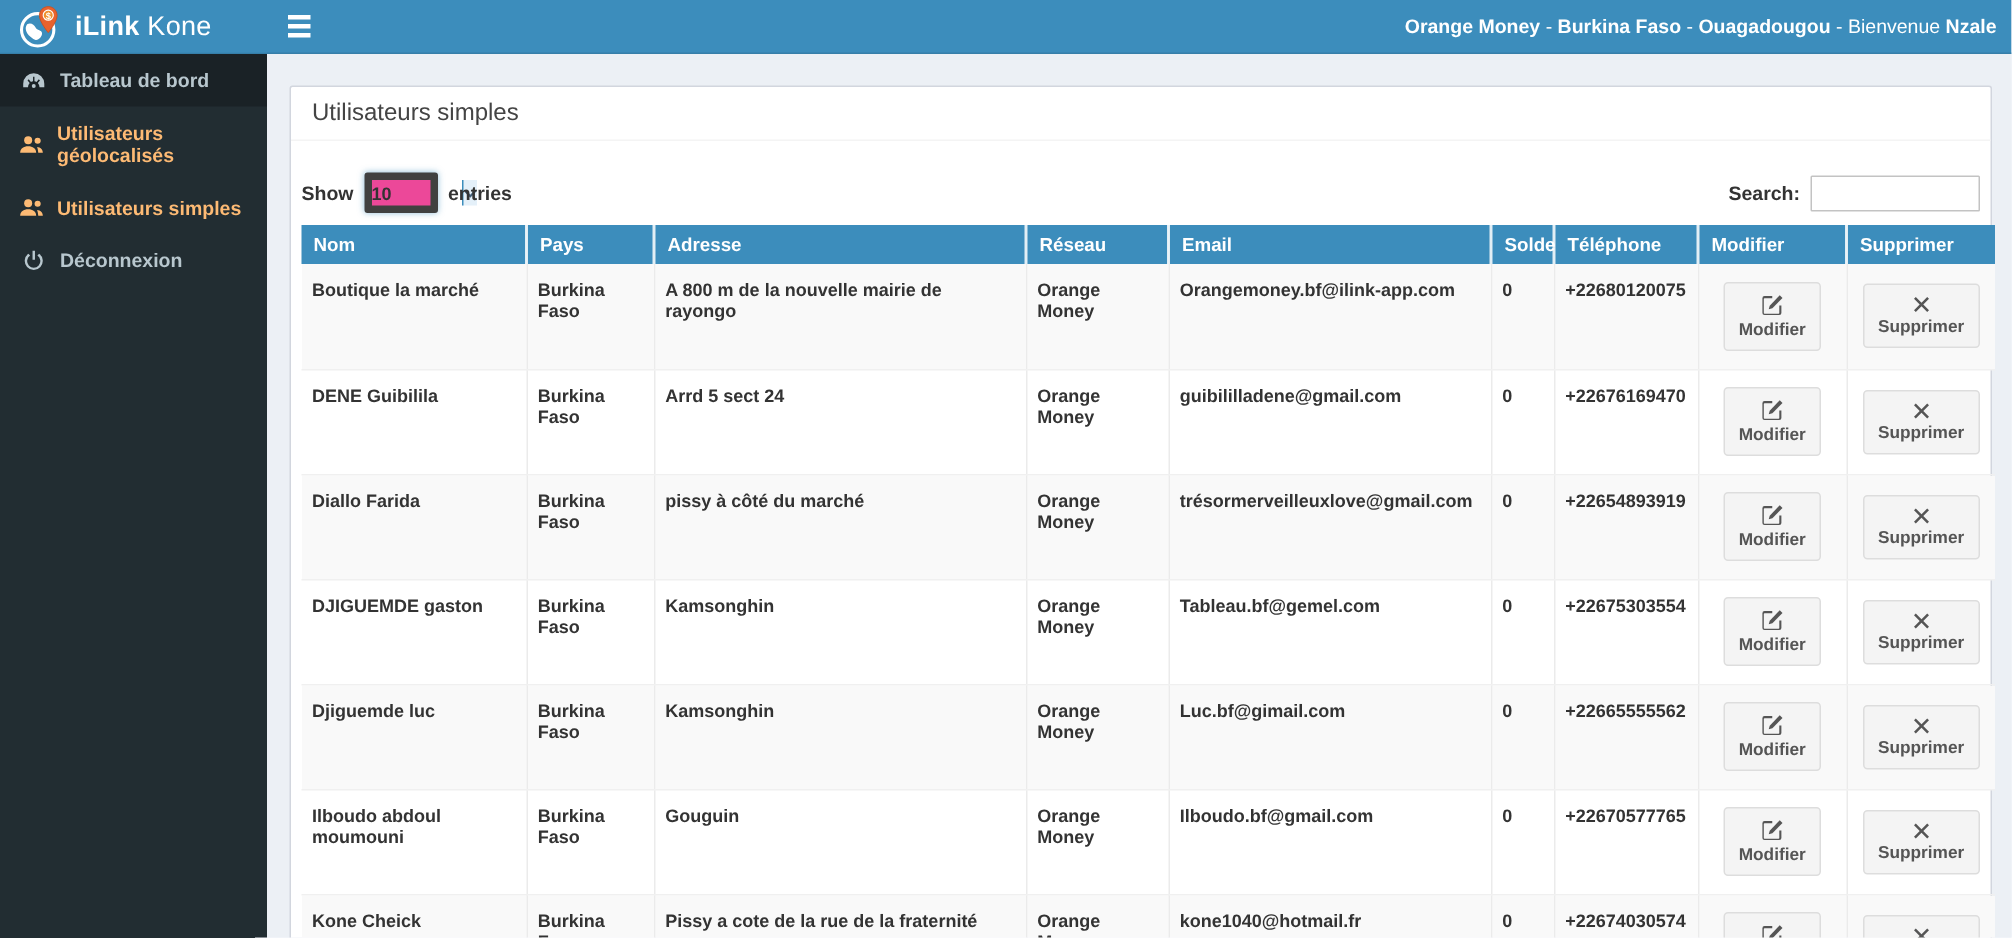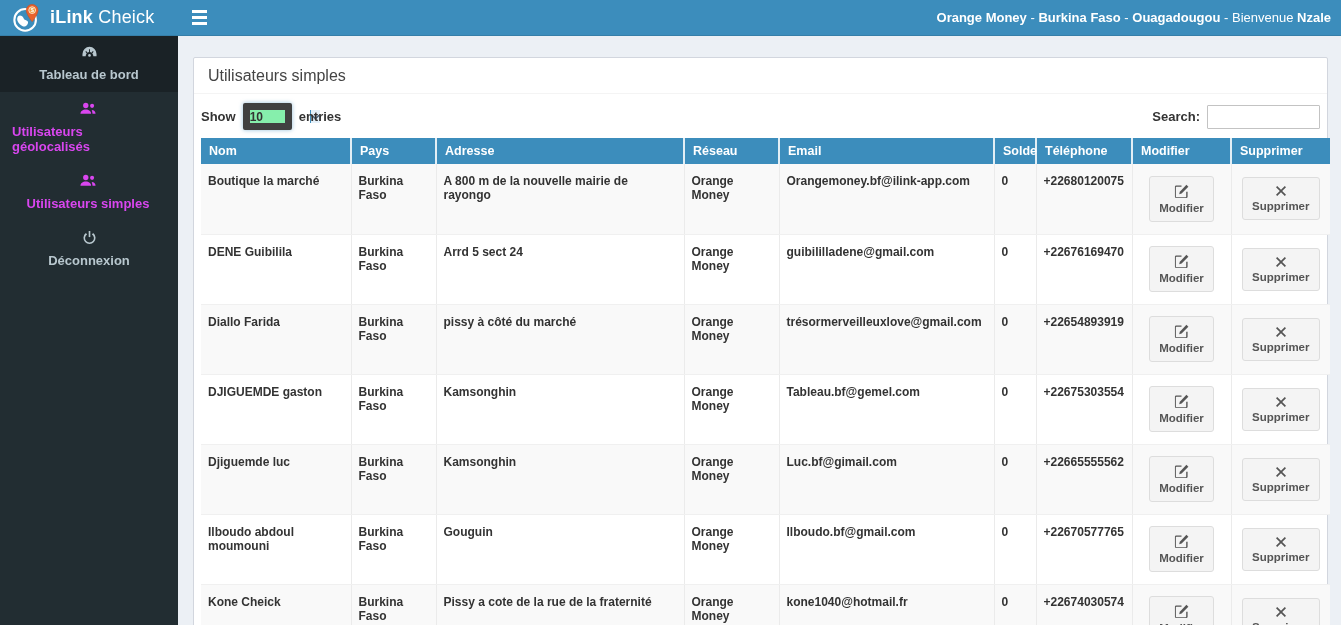--- a/index.html
+++ b/index.html
@@ -14,35 +14,35 @@
   .brand-text b { font-weight:700; }
   .navbar { flex:1; display:flex; align-items:center; justify-content:space-between; padding:0 10px 0 12px; }
   .hamburger { display:flex; flex-direction:column; gap:3px; cursor:pointer; padding:4px 2px; }
   .hamburger span { display:block; width:15px; height:3px; background:#fff; }
   .topctx { color:#ffffff; font-size:13px; white-space:nowrap; }
   .topctx b { font-weight:700; }
 
   
   .sidebar { position:absolute; left:0; top:36px; bottom:0; width:178px; background:#222d32; }
   .side-item { display:flex; align-items:center; gap:9px; padding:10px 14px; font-size:13px;
-               font-weight:600; color:#b8c7ce; cursor:pointer;flex-direction:column; }
+               font-weight:600; color:#b8c7ce; cursor:pointer; }
   .side-item.dark { background:#1a2226; }
-  .side-item.bright { color:#d946ef;padding-left:12px; }
+  .side-item.bright { color:#fdba74;padding-left:12px; }
   .side-item .ic { width:17px; display:flex; justify-content:center; flex:none; }
   .side-item svg { fill:currentColor; }
 
   
   .content { margin-left:178px; padding:21px 13px 0 15px; }
   .panel { background:#fff; border:1px solid #d2d6de; border-radius:2px; }
   .panel-title { font-size:16px; color:#444; padding:9px 14px 8px; border-bottom:1px solid #f4f4f4; }
   .controls { display:flex; align-items:center; justify-content:space-between; padding:9px 7px 8px; }
   .ctrl-left, .ctrl-right { display:flex; align-items:center; gap:7px;
-                            font-size:13px; font-weight:700; color:#333; }
-  .lenbox { display:flex; align-items:stretch; height:27px; width:49px; border:7px solid #404040;
-            border-radius:2px; background:#86efac; box-shadow:0 0 4px rgba(60,141,188,.55); cursor:pointer;gap:47px; }
+                            font-size:13px; font-weight:700; color:#333;margin-top:12px; }
+  .lenbox { display:flex; align-items:stretch; height:27px; width:49px; border:5px solid #404040;
+            border-radius:2px; background:#ec4899; box-shadow:0 0 4px rgba(60,141,188,.55); cursor:pointer;gap:47px; }
   .lenbox .val { flex:1; display:flex; align-items:center; justify-content:center;
                  font-size:12px; font-weight:700; color:#333; }
   .lenbox .chev { width:17px; display:flex; align-items:center; justify-content:center;
                   background:#e4f0f9; border-left:1px solid #3c8dbc; color:#44607a; }
   .searchbox { width:113px; height:24px; border:1px solid #c3c3c3; border-radius:1px;
                font-size:12px; padding:0 5px; outline:none; font-family:inherit; }
 
   
   .tablewrap { padding:0 7px 7px; }
   table { width:100%; border-collapse:collapse; table-layout:fixed; }
@@ -72,21 +72,21 @@
     <span style="display:flex">
       <svg width="30" height="30" viewBox="0 0 32 32">
         <circle cx="14" cy="18" r="11.5" fill="none" stroke="#fff" stroke-width="2.2"></circle>
         <path d="M6.5 14c2.5-1.5 5 .2 6 2.4 1 2.2 4.4 1.8 4.6 4 .2 2.2-2.8 5.6-5 4.6-3-1.4-6.6-4.6-6.6-8 0-1 .4-2.2 1-3z" fill="#fff"></path>
         <path d="M16 8.5c1.8-.8 4-.6 5.3.2l-2.1 3z" fill="#fff"></path>
         <path d="M21.5 1.5c-3.5 0-6.3 2.8-6.3 6.3 0 4.6 6.3 12.2 6.3 12.2s6.3-7.6 6.3-12.2c0-3.5-2.8-6.3-6.3-6.3z" fill="#e8622d" stroke="#c94e1e" stroke-width=".6"></path>
         <circle cx="21.5" cy="7.6" r="3.6" fill="#ef9330" stroke="#fff" stroke-width=".8"></circle>
         <text x="21.5" y="10" font-size="6.6" font-weight="bold" fill="#fff" text-anchor="middle">$</text>
       </svg>
     </span>
-    <span class="brand-text"><b>iLink</b><span> Cheick</span></span>
+    <span class="brand-text"><b>iLink</b><span> Kone</span></span>
   </div>
   <div class="navbar">
     <div class="hamburger">
       <span></span>
         <span></span>
         <span></span>
     </div>
     <div class="topctx">
       <b>Orange Money</b><span> - </span><b>Burkina Faso</b><span> - </span><b>Ouagadougou</b><span> - </span><span>Bienvenue </span><b>Nzale</b>
     </div>

